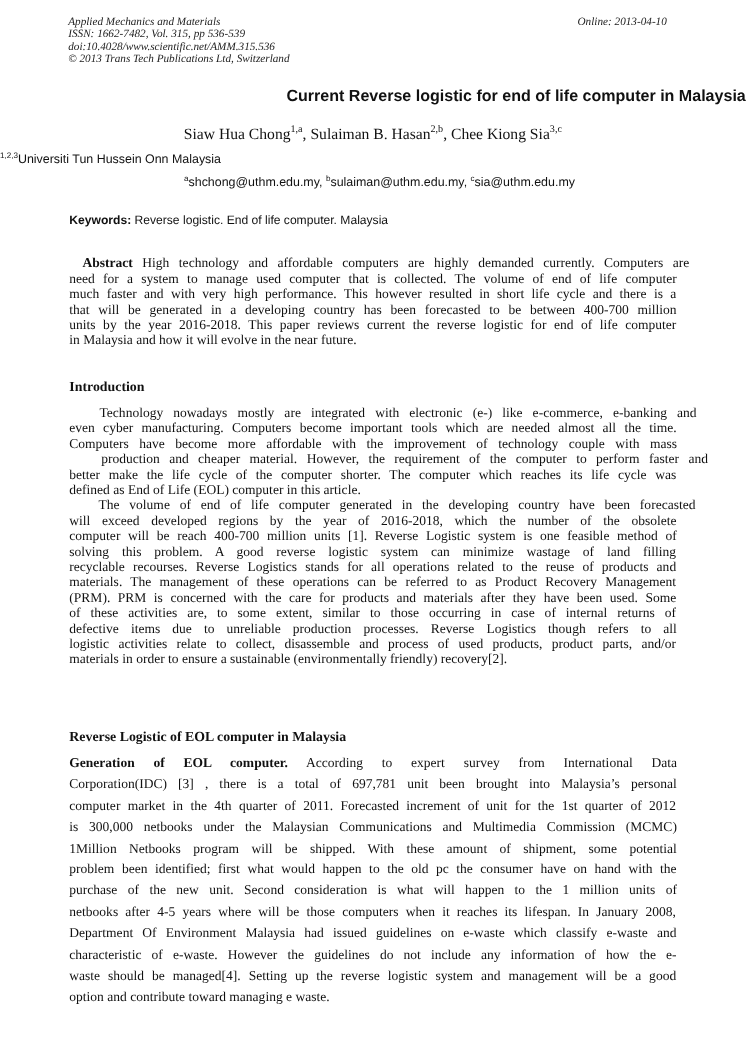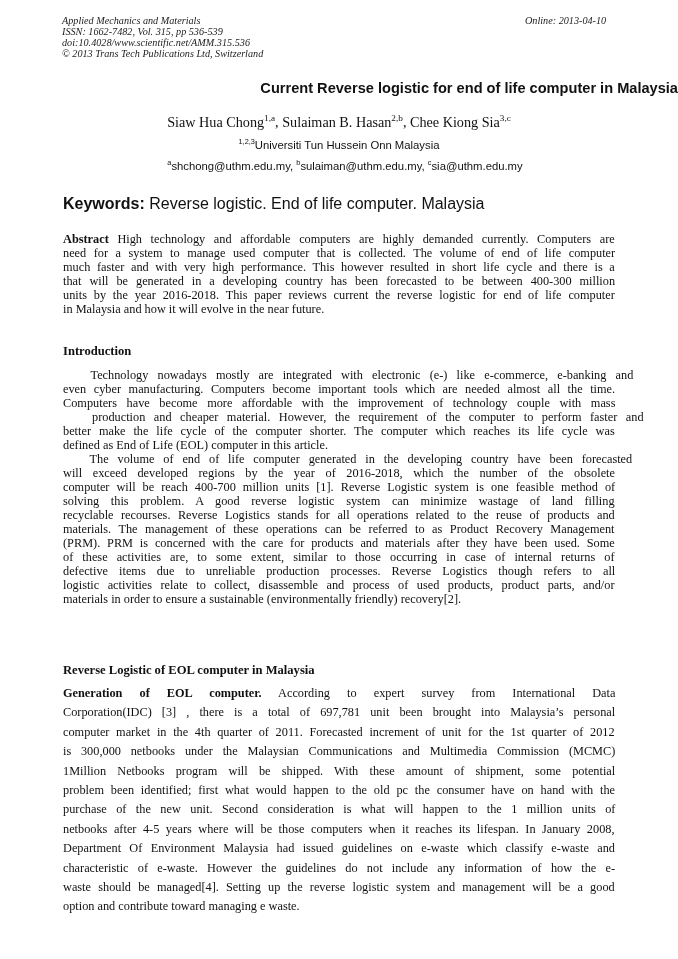--- a/index.html
+++ b/index.html
@@ -6,26 +6,26 @@
   body { width: 678px; height: 959px; position: relative; overflow: hidden; color: #111; }
   .page { position: absolute; left: 0; top: 0; width: 678px; height: 959px; }
   .hdr { position: absolute; font-family: "Liberation Serif", serif; font-style: italic; font-size: 10.2px; line-height: 11px; color: #222; }
   .hdr-left { left: 62px; top: 15px; }
   .hdr-right { left: 525px; top: 15px; }
   .hdr-left div { white-space: nowrap; }
   .title { position: absolute; left: 0; width: 678px; top: 80px; text-align: right;
            font-family: "Liberation Sans", sans-serif; font-weight: bold; font-size: 14.6px; color: #111; }
   .authors { position: absolute; left: 0; width: 678px; top: 114px; text-align: center;
              font-family: Liberation Serif, serif; font-size: 14.2px; color: #111; }
-  .affil { position: absolute; left: 0; width: 678px; top: 139px; text-align: center;
+  .affil { position: absolute; left: 0; width: 678px; top: 139px; 
            font-family: "Liberation Sans", sans-serif; font-size: 11.3px; color: #111; }
   .emails { position: absolute; left: 0; width: 644px; top: 160px; text-align: center;
             font-family: "Liberation Sans", sans-serif; font-size: 11.3px; color: #111; margin-left: 23px; }
   sup { font-size: 65%; vertical-align: super; line-height: 0; }
-  .kw { position: absolute; left: 63px; top: 195px; font-family: "Liberation Sans", sans-serif; font-size: 16px; color: #111; white-space: nowrap; }
+  .kw { position: absolute; left: 63px; top: 195px; font-family: "Liberation Sans", sans-serif; font-size: 11px; color: #111; white-space: nowrap; }
   .kw b { font-weight: bold; }
   .para { position: absolute; left: 63px; width: 552px; font-family: "Liberation Serif", serif; font-size: 12.3px; color: #111; }
   .para .ln { display: block; height: 14px; line-height: 14px; text-align: justify; text-align-last: justify; white-space: nowrap; overflow: visible; }
   .para .ln.last { text-align-last: left; }
   .head { position: absolute; left: 63px; font-family: Liberation Serif, serif; font-weight: bold; font-size: 12.6px; color: #111; white-space: nowrap; }
   .para.rl .ln { height: 19.4px; line-height: 19.4px; }
 </style>
 </head>
 <body>
 
@@ -51,24 +51,24 @@
 
   <div class="emails">
     <sup>a</sup><span>shchong@uthm.edu.my</span><span>, </span><sup>b</sup><span>sulaiman@uthm.edu.my</span><span>, </span><sup>c</sup><span>sia@uthm.edu.my</span>
   </div>
 
   <div class="kw">
     <b>Keywords:</b> <span>Reverse logistic. End of life computer. Malaysia</span>
   </div>
 
   <div class="para" style="top:232px;">
-    <span class="ln" style="display: block; word-spacing: 5.54545px; text-align-last: left;"><b>Abstract</b> <span>High technology and affordable computers are highly demanded currently. Computers are</span></span>
+    <span class="ln" style="display: block; word-spacing: 5.54545px; text-align-last: left; margin-left: 12px;"><b>Abstract</b> <span>High technology and affordable computers are highly demanded currently. Computers are</span></span>
     <span class="ln" style="display: block; word-spacing: 4.41176px; text-align-last: left;">need for a system to manage used computer that is collected. The volume of end of life computer</span>
     <span class="ln" style="display: block; word-spacing: 3.58824px; text-align-last: left;">much faster and with very high performance. This however resulted in short life cycle and there is a</span>
-    <span class="ln" style="display: block; word-spacing: 4.86667px; text-align-last: left;">that will be generated in a developing country has been forecasted to be between 400-300 million</span>
+    <span class="ln" style="display: block; word-spacing: 4.86667px; text-align-last: left;">that will be generated in a developing country has been forecasted to be between 400-700 million</span>
     <span class="ln" style="display: block; word-spacing: 3.75px; text-align-last: left;">units by the year 2016-2018. This paper reviews current the reverse logistic for end of life computer</span>
     <span class="ln last">in Malaysia and how it will evolve in the near future.</span>
   </div>
 
   <div class="head" style="top:344px;">Introduction</div>
 
   <div class="para" style="top:368px;">
     <span class="ln" style="display: block; word-spacing: 6.09091px; text-align-last: left;">&nbsp;&nbsp;&nbsp;Technology nowadays mostly are integrated with electronic (e-) like e-commerce, e-banking and</span>
     <span class="ln" style="display: block; word-spacing: 4.46154px; text-align-last: left;">even cyber manufacturing. Computers become important tools which are needed almost all the time.</span>
     <span class="ln" style="display: block; word-spacing: 6.5px; text-align-last: left;">Computers have become more affordable with the improvement of technology couple with mass</span>

